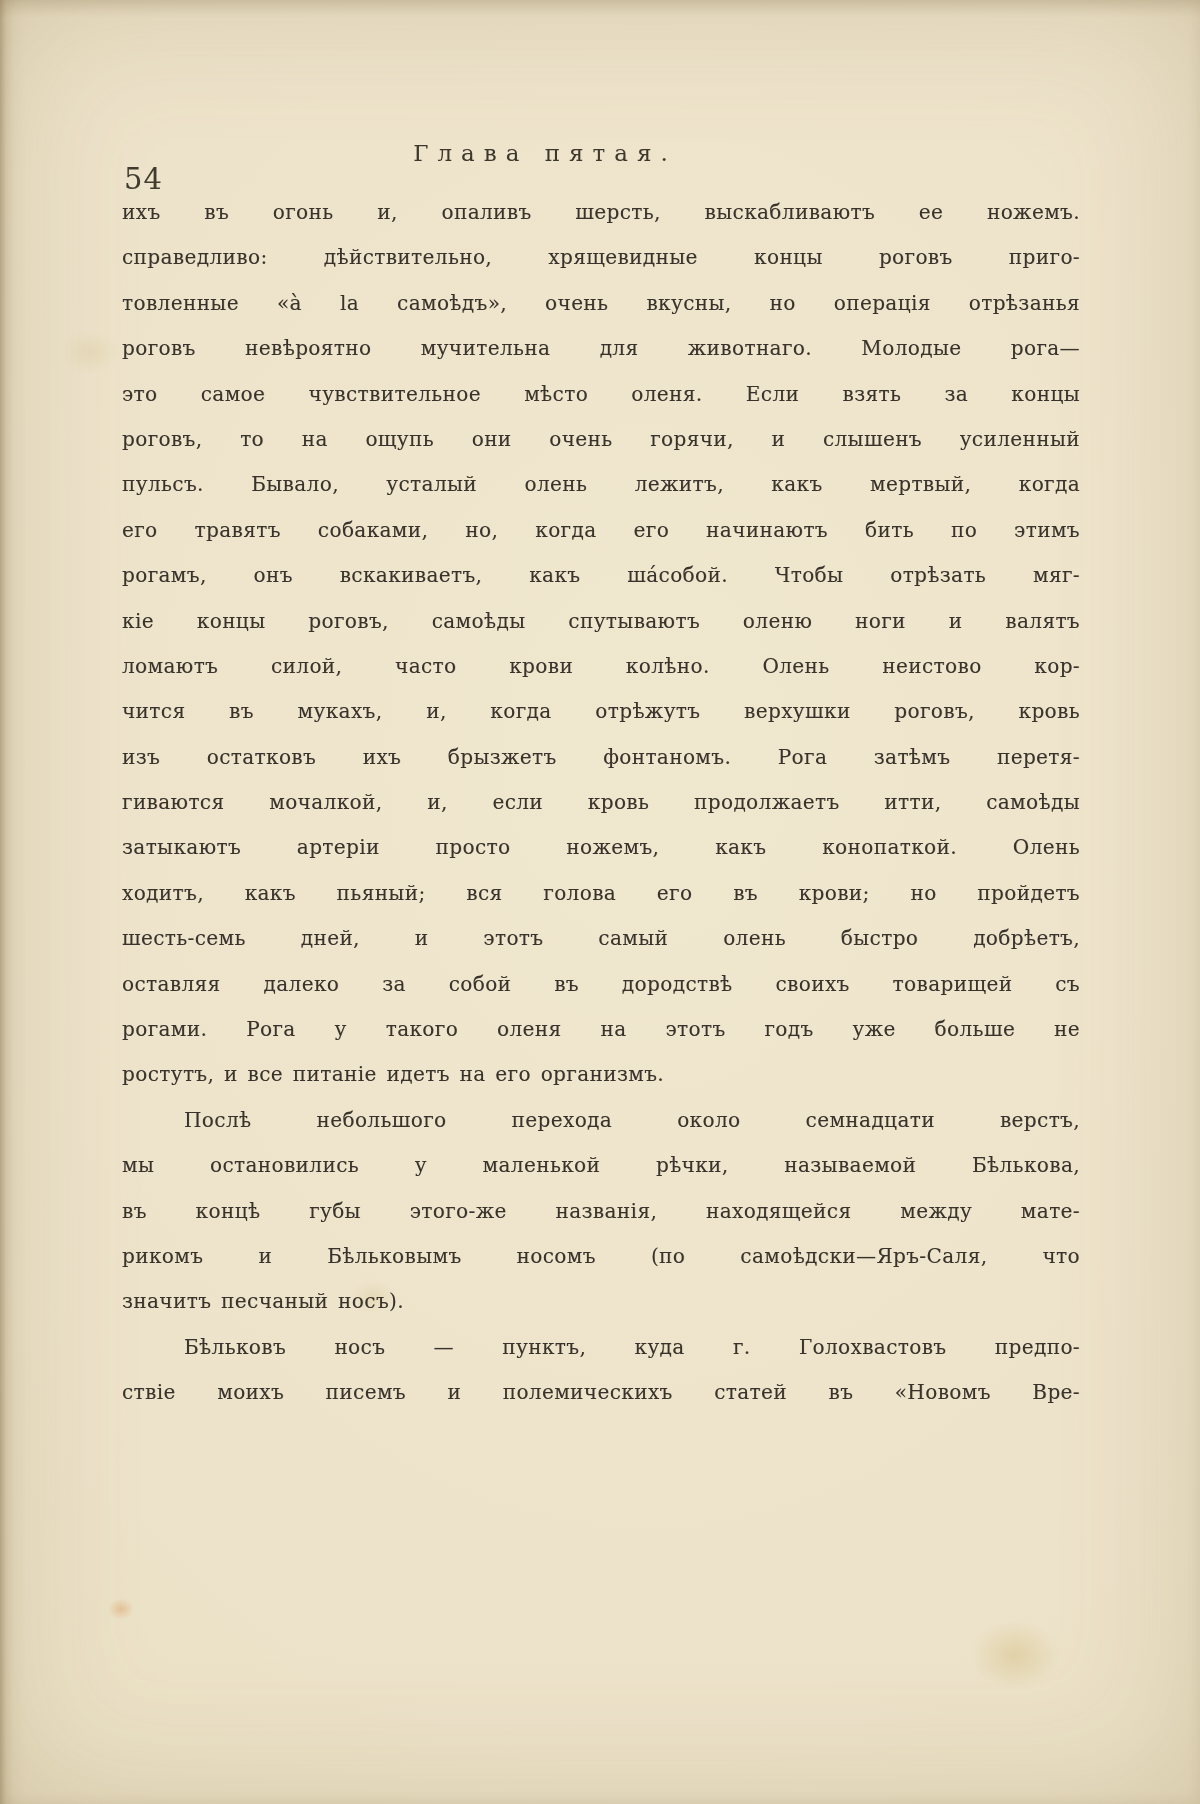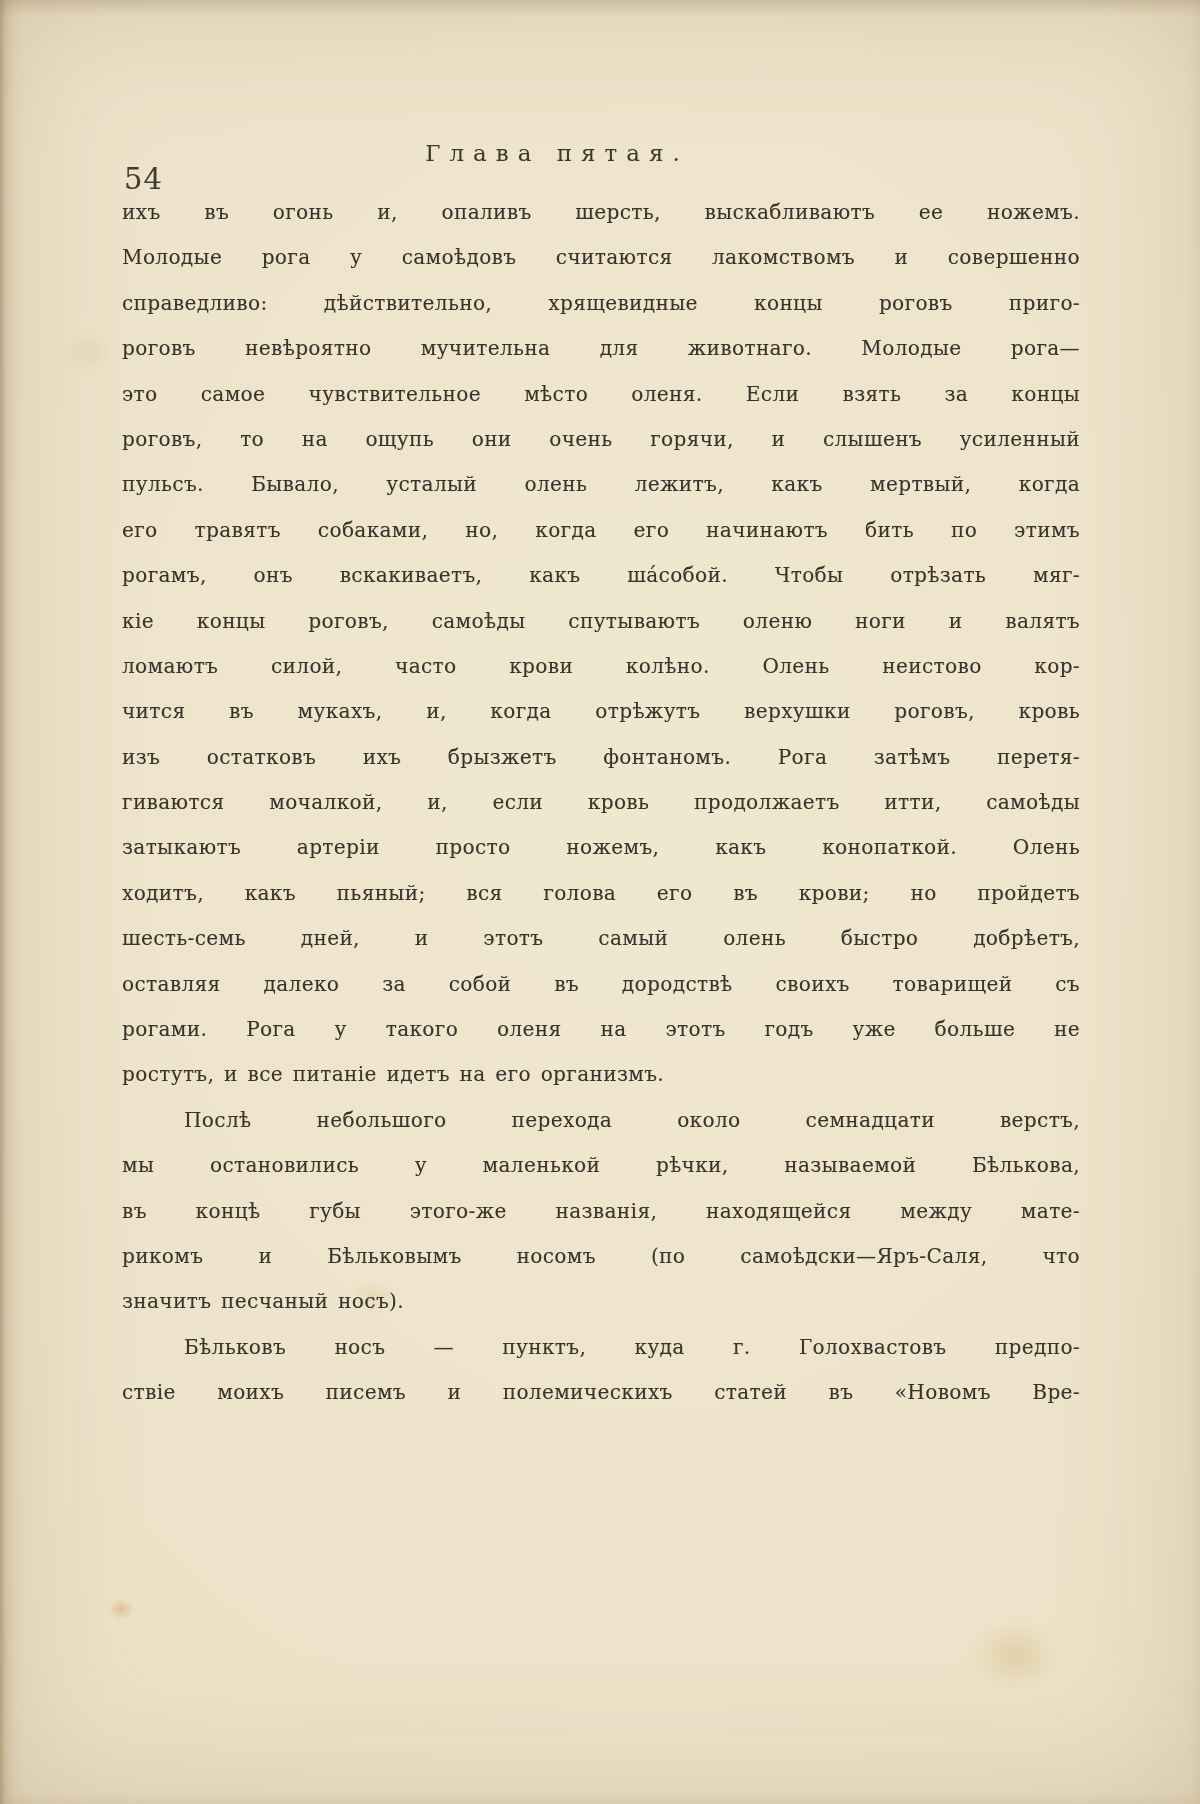--- a/index.html
+++ b/index.html
@@ -68,21 +68,20 @@
   .running-header {
     position: absolute;
     left: 0;
     top: 140px;
     width: 1090px;
     text-align: center;
     font-size: 23px;
     letter-spacing: 9px;
     color: #3e372c;
     white-space: nowrap;
-    padding-left: 12px;
   }
 
   .text-block {
     position: absolute;
     left: 122px;
     top: 190px;
     width: 958px;
   }
   .ln {
     height: 45.4px;
@@ -111,22 +110,22 @@
   <div class="stain s3"></div>
   <div class="stain s4"></div>
 
   <div class="folio">54</div>
   <div class="running-header">Глава пятая.</div>
 
   <div class="text-block">
 
     <div>
       <div class="ln jfy">ихъ въ огонь и, опаливъ шерсть, выскабливаютъ ее ножемъ.</div>
-      <div class="ln jfy">Молодые рога у самоѣдовъ считаются лакомствомъ и совершенно</div>
       <div class="ln jfy">справедливо: дѣйствительно, хрящевидные концы роговъ приго-</div>
+      <div class="ln jfy">товленные «à la самоѣдъ», очень вкусны, но операція отрѣзанья</div>
       <div class="ln jfy">роговъ невѣроятно мучительна для животнаго. Молодые рога—</div>
       <div class="ln jfy">это самое чувствительное мѣсто оленя. Если взять за концы</div>
       <div class="ln jfy">роговъ, то на ощупь они очень горячи, и слышенъ усиленный</div>
       <div class="ln jfy">пульсъ. Бывало, усталый олень лежитъ, какъ мертвый, когда</div>
       <div class="ln jfy">его травятъ собаками, но, когда его начинаютъ бить по этимъ</div>
       <div class="ln jfy">рогамъ, онъ вскакиваетъ, какъ ша́собой. Чтобы отрѣзать мяг-</div>
       <div class="ln jfy">кіе концы роговъ, самоѣды спутываютъ оленю ноги и валятъ</div>
       <div class="ln jfy">ломаютъ силой, часто крови колѣно. Олень неистово кор-</div>
       <div class="ln jfy">чится въ мукахъ, и, когда отрѣжутъ верхушки роговъ, кровь</div>
       <div class="ln jfy">изъ остатковъ ихъ брызжетъ фонтаномъ. Рога затѣмъ перетя-</div>

